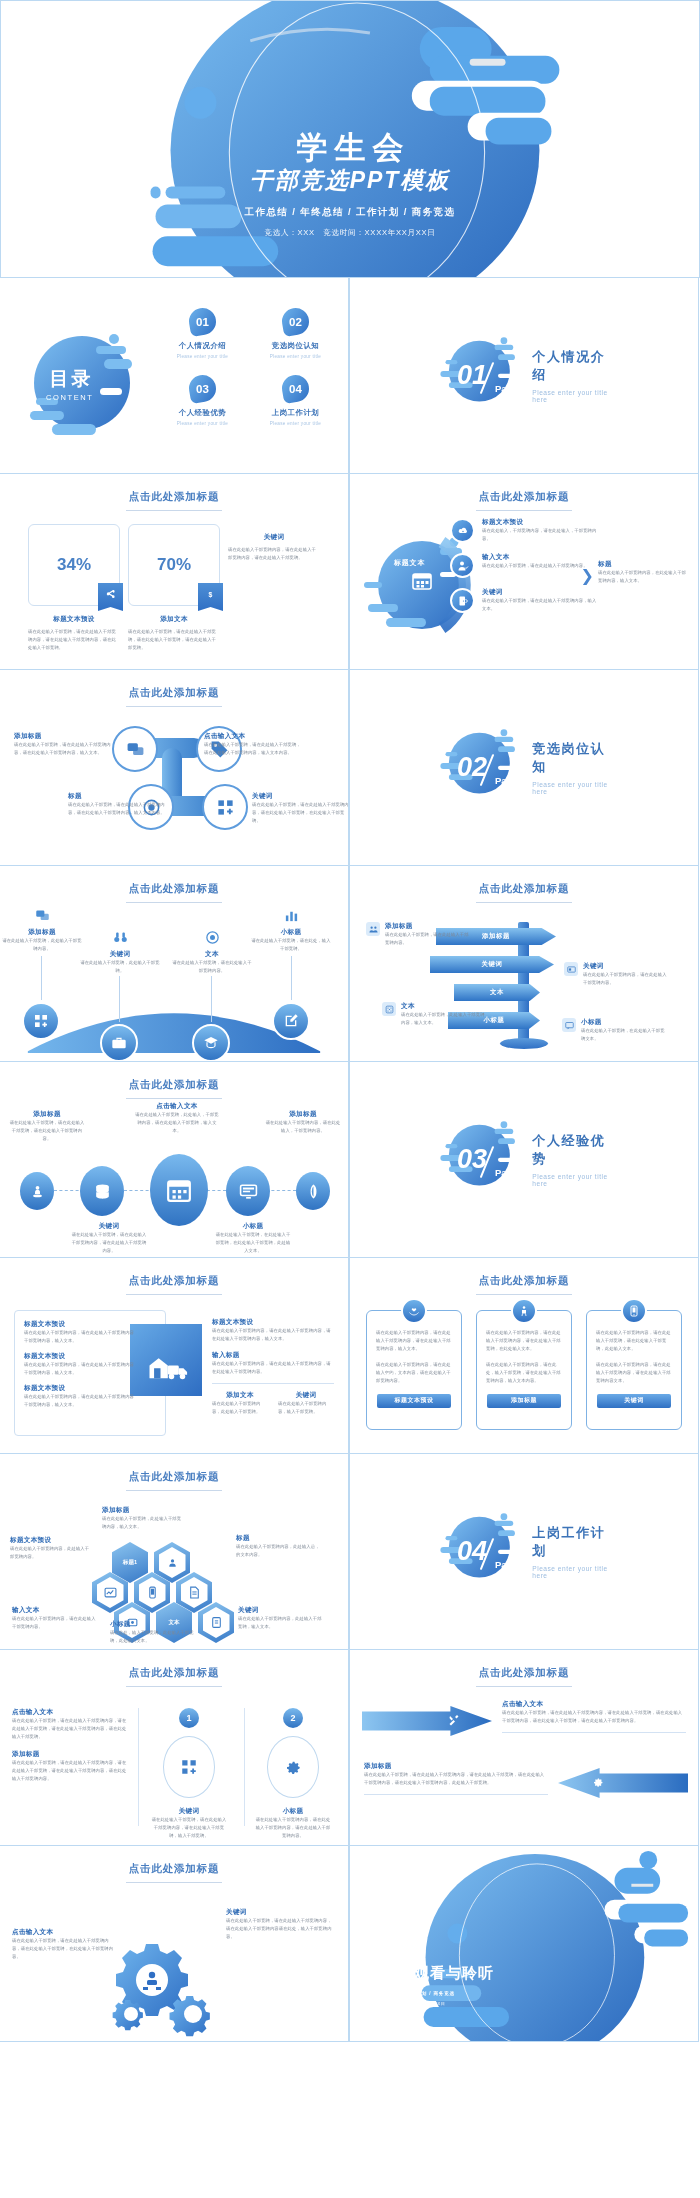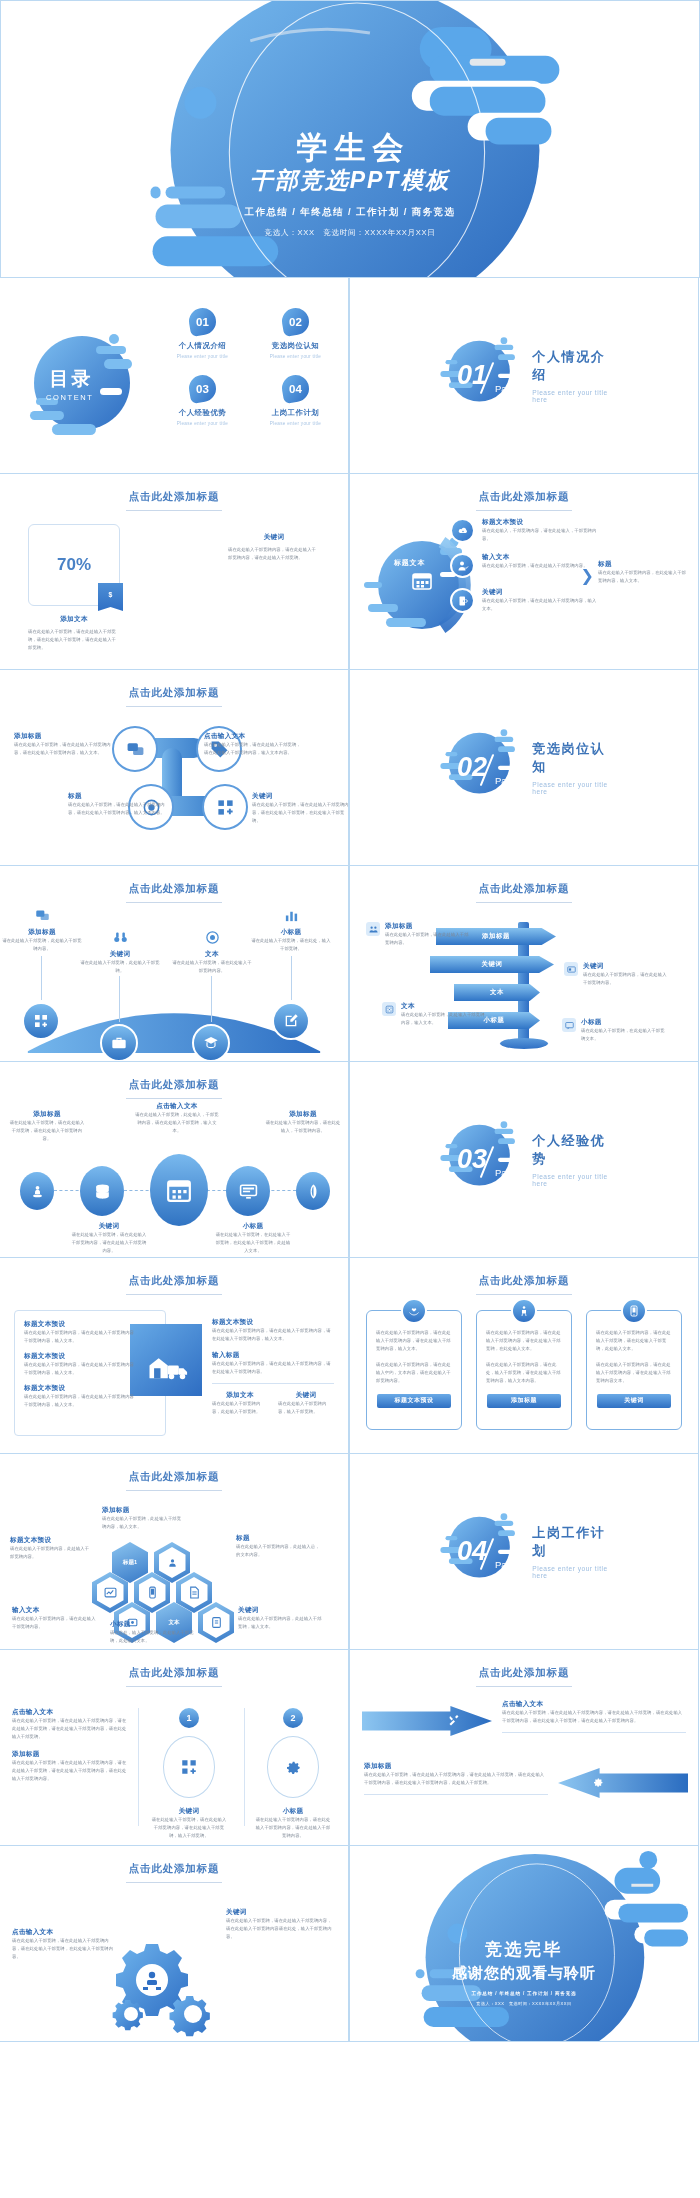--- a/index.html
+++ b/index.html
@@ -72,21 +72,21 @@
   .part-num {
     position: absolute; left: 20px; top: 27px;
     font-size: 27px; font-weight: 700; color: #fff; font-style: italic;
   }
   .part-slash {
     position: absolute; left: 49px; top: 28px; width: 2px; height: 34px;
     background: #fff; transform: rotate(22deg); border-radius: 2px;
   }
   .part-word {
     position: absolute; left: 58px; top: 50px;
-    font-size: 9.5px; font-weight: 400; color: #fff;
+    font-size: 9.5px; font-weight: 700; color: #fff;
   }
   .divider-texts .dt-main {
     font-size: 13px; font-weight: 700; color: #3d74b8; letter-spacing: 1.6px;
   }
   .divider-texts .dt-sub {
     font-size: 6.6px; color: #9dbde0; letter-spacing: .5px; margin-top: 5px;
   }
 
   
   .toc-blob { position: absolute; left: 22px; top: 48px; width: 120px; height: 112px; }
@@ -304,21 +304,21 @@
 
   
   .gear-art { position: absolute; left: 88px; top: 92px; width: 150px; height: 100px; }
 
   
   .end {
     position: relative; width: 350px; height: 197px; overflow: hidden;
     background: #fff; border: 1px solid #bcd9f2; margin-top: -1px; margin-left: -1px;
   }
   .end-txt {
-    position: absolute; left: 0; right: 0; top: 92px; text-align: center;
+    position: absolute; left: 0; right: 0; top: 92px; text-align: left;
     color: #fff; z-index: 6;
   }
   .end-h1 { font-size: 17px; font-weight: 700; letter-spacing: 2.5px; }
   .end-h2 { font-size: 15px; font-weight: 700; letter-spacing: 1px; margin-top: 3px; }
   .end-sub { font-size: 4.6px; font-weight: 700; letter-spacing: .8px; margin-top: 8px; }
   .end-meta { font-size: 4.1px; letter-spacing: .5px; margin-top: 5px; }
 
   
   .footer {
     width: 700px; height: 43px; background: #000; color: #fff;
@@ -449,20 +449,32 @@
         <div class="divider-texts">
           <div class="dt-main">个人情况介绍</div>
           <div class="dt-sub">Please enter your title here</div>
         </div>
       </div>
     </div>
 
     <div class="slide">
       <div class="s-title">点击此处添加标题</div>
       <div class="pct-row">
+        <div class="pct-card">
+          <div class="pct-box">
+            <div class="pct-val">34%</div>
+            <div class="pct-flag">
+              <svg viewBox="0 0 24 24">
+                  <path d="M18 8a3 3 0 10-2.8-4H15l-6 3.5A3 3 0 106 14a3 3 0 003-1.5l6 3.5a3 3 0 102-2.2l-6-3.4a3 3 0 000-1l6-3.4A3 3 0 0018 8z"></path>
+                </svg>
+            </div>
+          </div>
+          <div class="h-s ctr pct-h">标题文本预设</div>
+          <div class="p-s pct-p">请在此处输入干部竞聘，请在此处输入干部竞聘内容，请在此处输入干部竞聘内容，请在此处输入干部竞聘。</div>
+        </div>
         <div class="pct-card">
           <div class="pct-box">
             <div class="pct-val">70%</div>
             <div class="pct-flag">
               <svg viewBox="0 0 24 24">
                   <circle cx="12" cy="12" r="10" fill="none"></circle>
                   <text x="12" y="17" font-size="15" text-anchor="middle" fill="#fff" font-family="Liberation Sans, sans-serif" font-weight="bold">$</text>
                 </svg>
             </div>
           </div>

